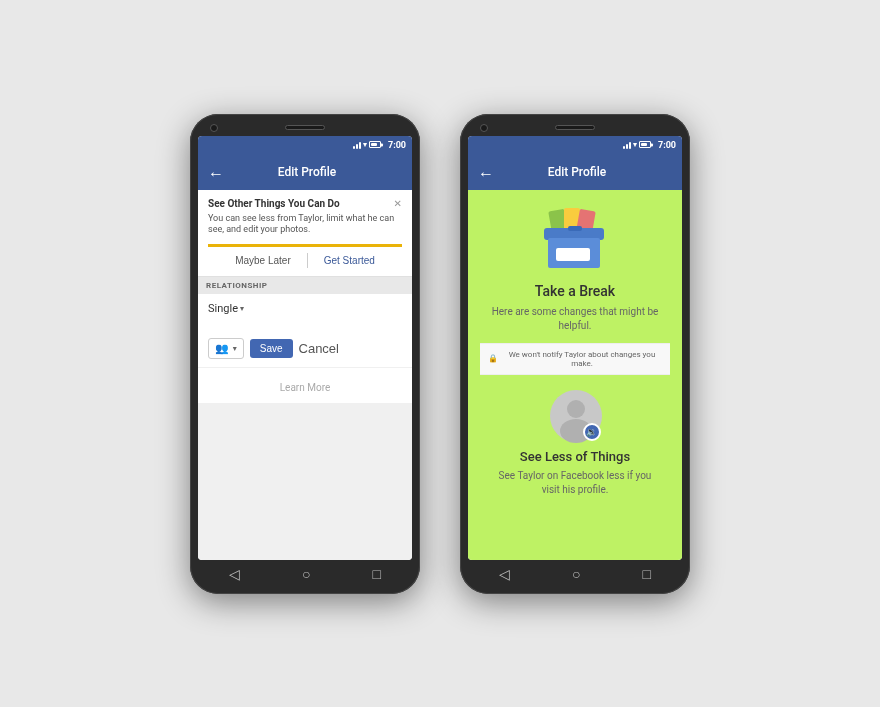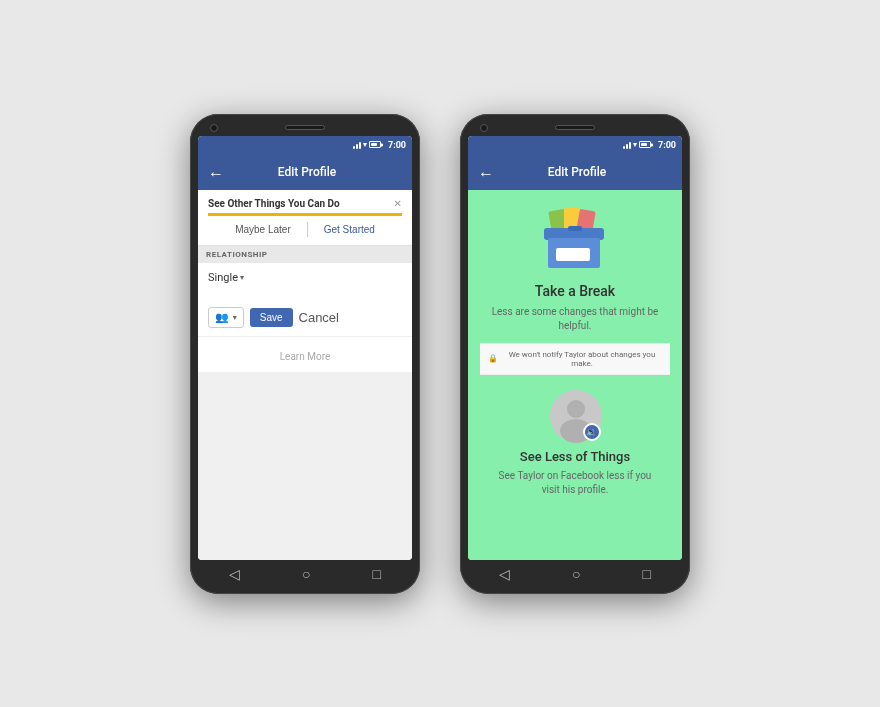--- a/index.html
+++ b/index.html
@@ -339,21 +339,21 @@
 
     .nav-btn {
       color: #bbb;
       font-size: 14px;
       cursor: pointer;
     }
 
     
     .break-screen {
       flex: 1;
-      background: #86efac;
+      background: #bef264;
       display: flex;
       flex-direction: column;
       align-items: center;
       padding: 16px 12px 8px;
       gap: 0;
     }
 
     .break-icon-container {
       margin-bottom: 8px;
     }
@@ -475,20 +475,21 @@
       <span class="app-bar-title">Edit Profile</span>
     </div>
 
     <div class="screen-content">
 
       <div class="notification-card">
         <div class="notification-header">
           <span class="notification-title">See Other Things You Can Do</span>
           <span class="notification-close">✕</span>
         </div>
+        <div class="notification-body">You can see less from Taylor, limit what he can see, and edit your photos.</div>
         <div class="notification-actions">
           <button class="notif-btn notif-btn-later">Maybe Later</button>
           <button class="notif-btn notif-btn-start">Get Started</button>
         </div>
       </div>
 
       <div class="section-divider">RELATIONSHIP</div>
 
       <div class="form-card">
         <div class="relationship-row">
@@ -560,21 +561,21 @@
           <rect x="4" y="22" width="60" height="12" rx="3" fill="#4a7bc8"></rect>
 
           <rect x="8" y="32" width="52" height="30" rx="2" fill="#5b8dd9"></rect>
 
           <rect x="16" y="42" width="34" height="13" rx="2" fill="#fff"></rect>
 
           <rect x="28" y="20" width="14" height="5" rx="2" fill="#3a6ab8"></rect>
         </svg>
       </div>
       <div class="break-title">Take a Break</div>
-      <div class="break-subtitle">Less are some changes that
+      <div class="break-subtitle">Here are some changes that
 might be helpful.</div>
 
       <div class="privacy-notice">
         <span class="lock-icon">🔒</span>
         <span>We won't notify Taylor about changes you make.</span>
       </div>
 
       <div class="see-less-section">
 
         <div class="avatar-with-badge">

